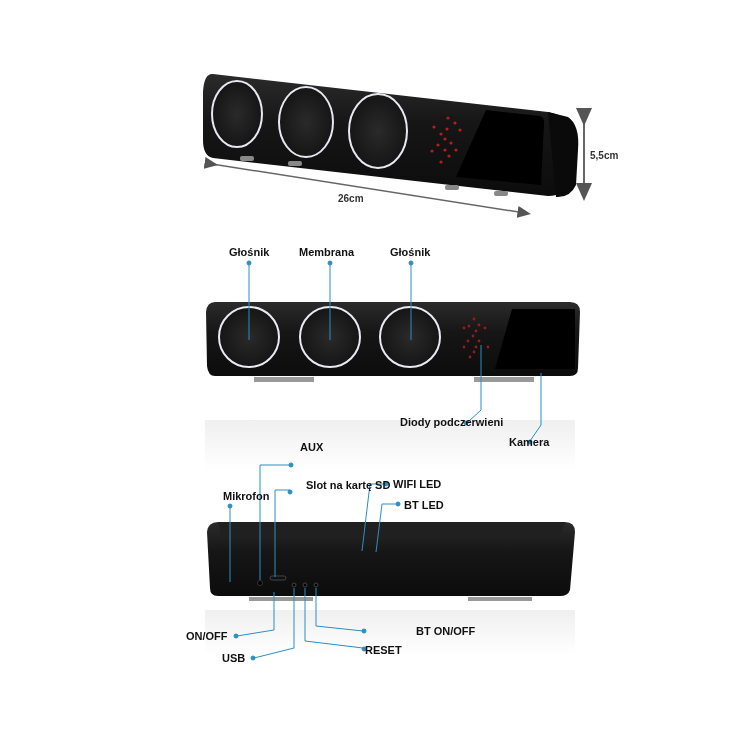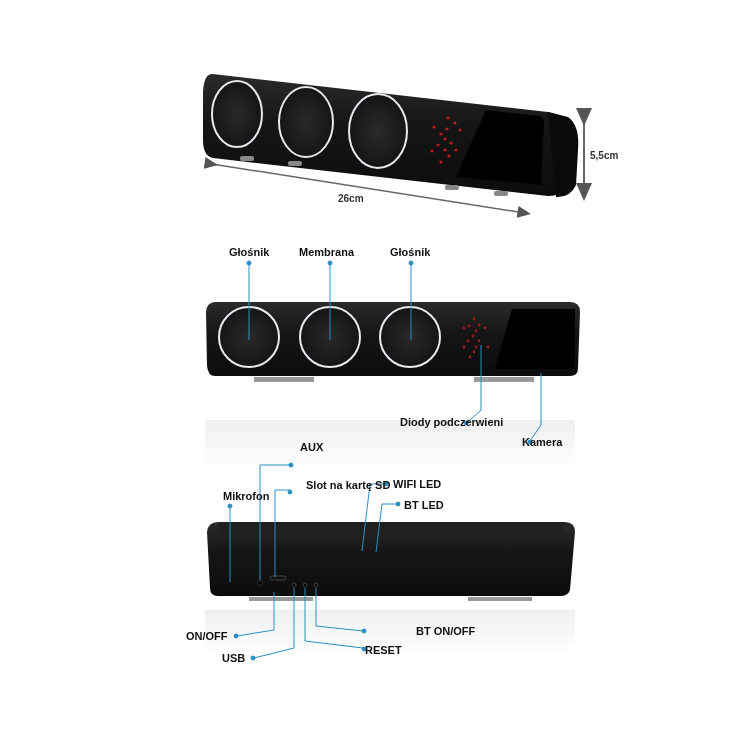--- a/index.html
+++ b/index.html
@@ -142,21 +142,21 @@
   </g>
 </svg>
 
 <div class="dim" style="left:338px;top:193px;">26cm</div>
 <div class="dim" style="left:590px;top:150px;">5,5cm</div>
 
 <div class="lbl" style="left:229px;top:246px;">Głośnik</div>
 <div class="lbl" style="left:299px;top:246px;">Membrana</div>
 <div class="lbl" style="left:390px;top:246px;">Głośnik</div>
 <div class="lbl" style="left:368px;top:416px;margin-left:32px;">Diody podczerwieni</div>
-<div class="lbl" style="left:497px;top:436px;padding-left:25px;">Kamera</div>
+<div class="lbl" style="left:484px;top:436px;padding-left:25px;">Kamera</div>
 
 <div class="lbl" style="left:199px;top:490px;margin-left:24px;">Mikrofon</div>
 <div class="lbl" style="left:300px;top:441px;">AUX</div>
 <div class="lbl" style="left:270px;top:479px;margin-left:36px;">Slot na kartę SD</div>
 <div class="lbl" style="left:393px;top:478px;text-align:right;">WIFI LED</div>
 <div class="lbl" style="left:404px;top:499px;">BT LED</div>
 <div class="lbl" style="left:186px;top:630px;">ON/OFF</div>
 <div class="lbl" style="left:222px;top:652px;">USB</div>
 <div class="lbl" style="left:372px;top:625px;padding-left:44px;">BT ON/OFF</div>
 <div class="lbl" style="left:365px;top:644px;">RESET</div>

